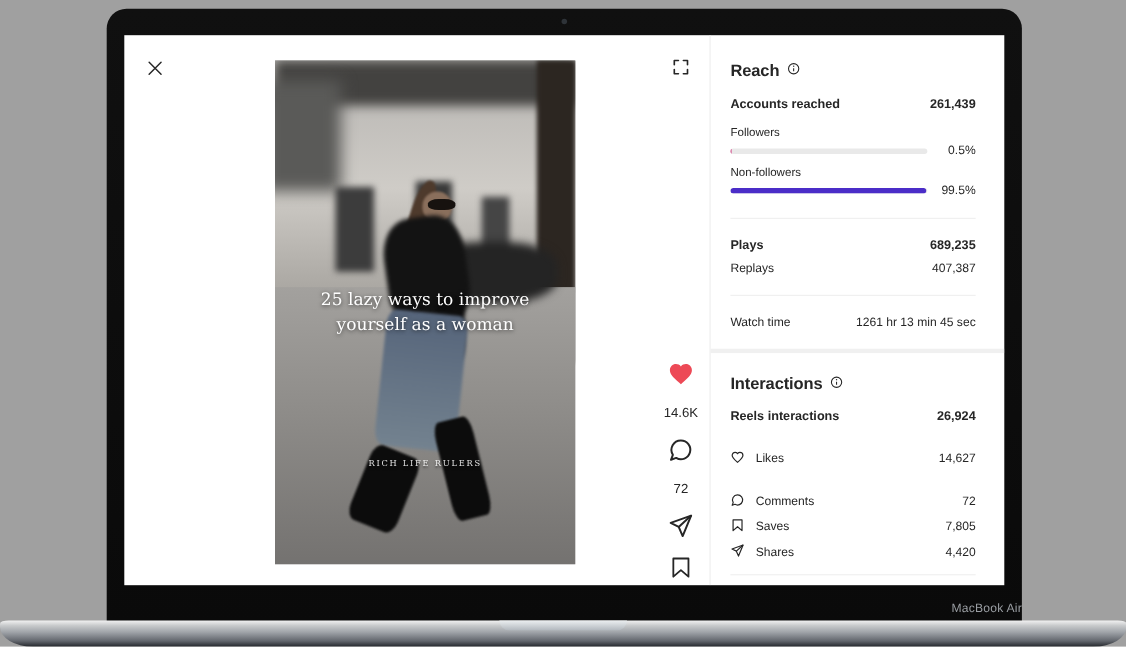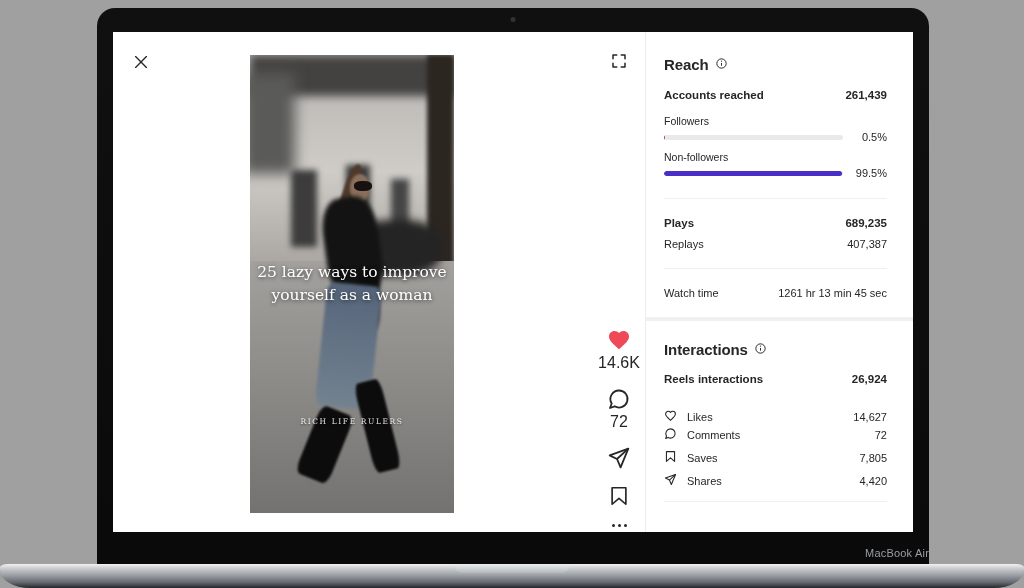--- a/index.html
+++ b/index.html
@@ -26,28 +26,28 @@
 
   
   .viewer-divider { position:absolute; left:532px; top:0; bottom:0; width:1px; background:#ededed; }
   .icon-btn { position:absolute; width:20px; height:20px; cursor:pointer; background:none; border:none; padding:0; }
   .close-btn { left:18px; top:20px; }
   .expand-btn { left:496px; top:20px; }
 
   
   .rail { position:absolute; left:489px; top:296px; width:34px; display:flex;
           flex-direction:column; align-items:center; }
-  .rail .count { font-size:16px; margin-top:2px; color:#262626; }
+  .rail .count { font-size:12px; margin-top:16px; color:#262626; }
   .rail .rail-btn { background:none; border:none; padding:0; cursor:pointer; line-height:0; }
   .rail .gap-lg { margin-top:15px; }
   .more-dots { display:flex; gap:3px; margin-top:17px; }
   .more-dots i { width:3px; height:3px; border-radius:50%; background:#262626; display:block; }
 
   
-  .reel { position:absolute; left:137px; top:23px; width:204px; height:458px;
+  .reel { position:absolute; left:137px; top:23px; width:273px; height:458px;
           background:#8f8d8a; overflow:hidden; box-shadow:inset 0 0 70px rgba(0,0,0,.28); }
   .reel .ph { position:absolute; }
   .bldg   { left:0; top:0; right:0; height:46%; background:linear-gradient(#b6b4b1,#cfccc7 55%,#a9a6a1); }
   .roof   { left:0; top:0; right:0; height:9%; background:#434240; filter:blur(5px); }
   .tl-dark{ left:-4%; top:4%; width:26%; height:22%; background:#5a5a58; filter:blur(7px); }
   .win1   { left:20%; top:25%; width:13%; height:17%; background:#3c3c3c; filter:blur(3px); }
   .win2   { left:47%; top:24%; width:12%; height:19%; background:#383838; filter:blur(3px); }
   .win3   { left:69%; top:27%; width:9%;  height:14%; background:#454545; filter:blur(3px); }
   .colR   { right:0; top:0; width:13%; height:60%; background:#2c2621; filter:blur(2px); }
   .street { left:0; top:45%; right:0; bottom:0; background:linear-gradient(#a3a19e,#8e8c89 45%,#747270); }
@@ -262,21 +262,21 @@
 
         <div class="irow" style="margin-top:24px">
           <span class="ic">
             <svg width="13" height="13" viewBox="0 0 24 24" fill="none" stroke="#262626" stroke-width="2">
                 <path d="M12 20.8l-1.3-1.2C6 15.4 3 12.6 3 9.2 3 6.4 5.1 4.3 7.9 4.3c1.6 0 3.1.7 4.1 1.9 1-1.2 2.5-1.9 4.1-1.9 2.8 0 4.9 2.1 4.9 4.9 0 3.4-3 6.2-7.7 10.4L12 20.8z"></path>
               </svg>
           </span>
           <span class="lbl">Likes</span>
           <span class="val">14,627</span>
         </div>
-        <div class="irow" style="margin-top:3px">
+        <div class="irow" style="margin-top:24px">
           <span class="ic">
             <svg width="13" height="13" viewBox="0 0 24 24" fill="none" stroke="#262626" stroke-width="2" stroke-linejoin="round">
                 <path d="M12 3.5a8.5 8.5 0 1 1-4.3 15.8L3 21l1.7-4.5A8.5 8.5 0 0 1 12 3.5z"></path>
               </svg>
           </span>
           <span class="lbl">Comments</span>
           <span class="val">72</span>
         </div>
         <div class="irow" style="margin-top:8px">
           <span class="ic">

